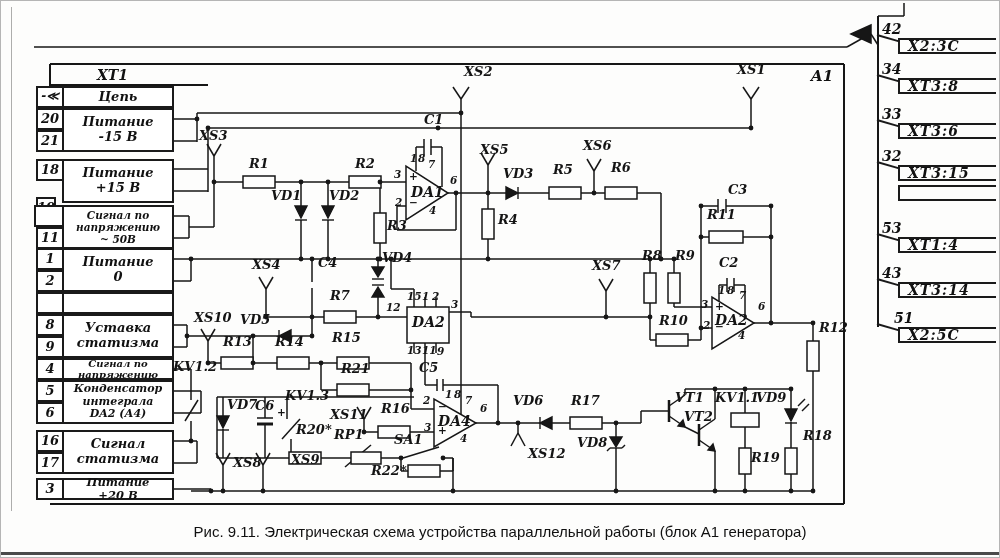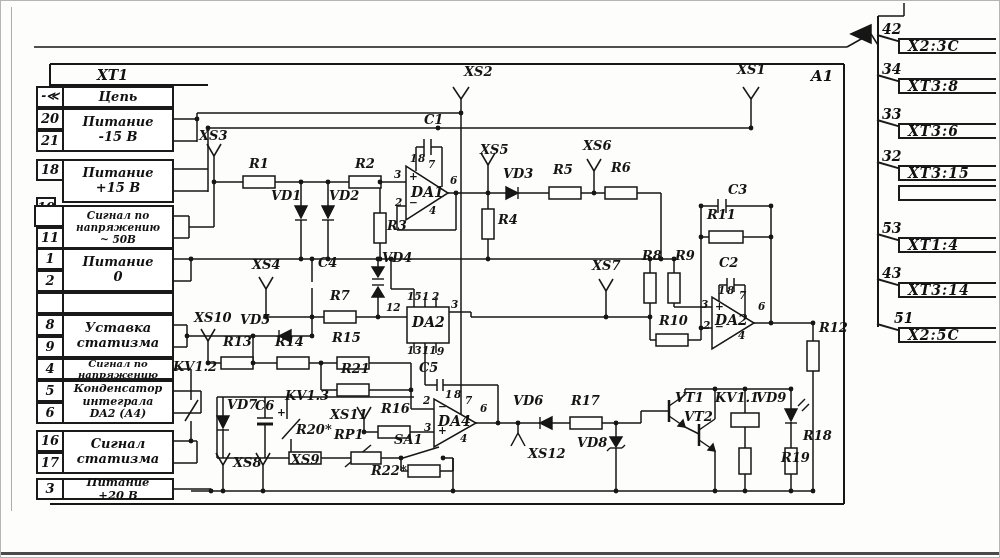--- a/index.html
+++ b/index.html
@@ -498,21 +498,21 @@
       <span class="lbl" style="left: 418px; top: 360px;">C5</span>
       <span class="lbl" style="left: 527px; top: 446px;">XS12</span>
       <span class="lbl" style="left: 512px; top: 393px;">VD6</span>
       <span class="lbl" style="left: 570px; top: 393px;">R17</span>
       <span class="lbl" style="left: 576px; top: 435px;">VD8</span>
       <span class="lbl" style="left: 674px; top: 390px;">VT1</span>
       <span class="lbl" style="left: 683px; top: 409px;">VT2</span>
       <span class="lbl" style="left: 714px; top: 390px;">KV1.1</span>
       <span class="lbl" style="left: 755px; top: 390px;">VD9</span>
       <span class="lbl" style="left: 760px; top: 428px; margin-left: 42px;">R18</span>
-      <span class="lbl" style="left: 750px; top: 450px; padding-left: 30px;">R19</span>
+      <span class="lbl" style="left: 720px; top: 450px; padding-left: 30px;">R19</span>
       <span class="lbl ic" style="left: 410px; top: 184px;">DA1</span>
       <span class="lbl ic" style="left: 411px; top: 314px;">DA2</span>
       <span class="lbl ic" style="left: 714px; top: 312px;">DA2</span>
       <span class="lbl ic" style="left: 437px; top: 413px;">DA4</span>
       <span class="lbl pin" style="left: 393px; top: 168px;">3</span>
       <span class="lbl pin" style="left: 394px; top: 196px;">2</span>
       <span class="lbl pin" style="left: 449px; top: 174px;">6</span>
       <span class="lbl pin" style="left: 428px; top: 204px;">4</span>
       <span class="lbl pin" style="left: 427px; top: 158px;">7</span>
       <span class="lbl pin" style="left: 409px; top: 152px;">1</span>
@@ -539,14 +539,15 @@
       <span class="lbl pin" style="left: 423px; top: 421px;">3</span>
       <span class="lbl pin" style="left: 479px; top: 402px;">6</span>
       <span class="lbl pin" style="left: 459px; top: 432px;">4</span>
       <span class="lbl pin" style="left: 464px; top: 394px;">7</span>
       <span class="lbl pin" style="left: 444px; top: 388px;">1</span>
       <span class="lbl pin" style="left: 453px; top: 388px;">8</span>
       <span class="lbl pin" style="left: 437px; top: 400px;">−</span>
       <span class="lbl pin" style="left: 437px; top: 424px;">+</span>
     </div>
 
+  <div id="caption">Рис. 9.11. Электрическая схема устройства параллельной работы (блок А1 генератора)</div>
   <div id="bottom-rule"></div>
 </div>
 
 </body></html>

